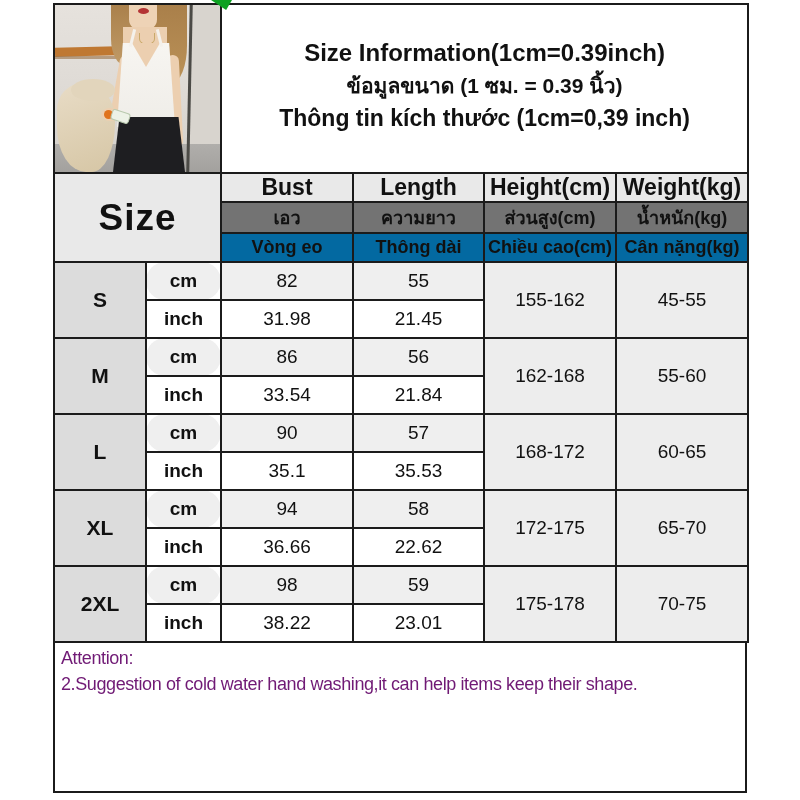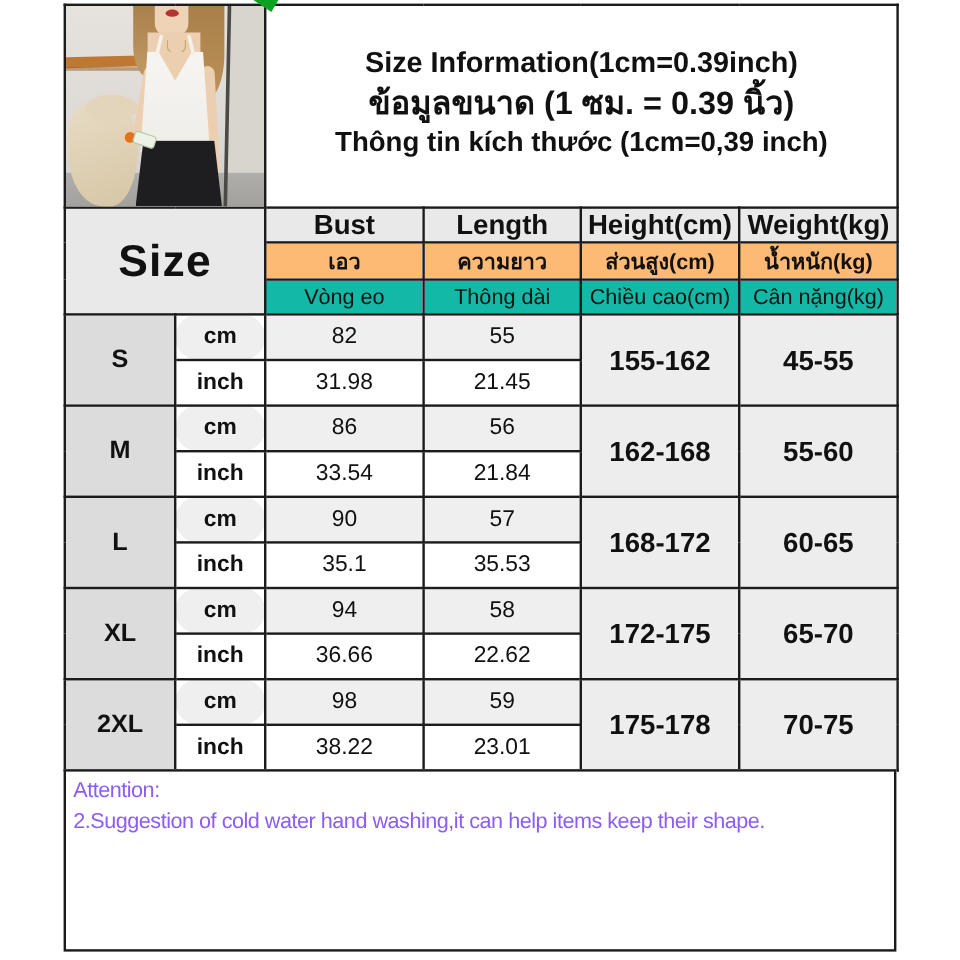--- a/index.html
+++ b/index.html
@@ -13,39 +13,39 @@
                       padding:0;overflow:hidden;}
   tr.top-row{height:167px;}
   tr.hdr-row{height:29px;}
   tr.data-row{height:38px;}
 
   td.photo-cell{padding:0;background:#e0dcd7;}
   td.title-cell{background:#ffffff;}
   .title-wrap{display:flex;flex-direction:column;justify-content:center;align-items:center;
               height:100%;padding-bottom:6px;}
   .title-l1{font-weight:bold;font-size:24px;line-height:34px;}
-  .title-l2{font-weight:bold;font-size:27px;line-height:32px;}
+  .title-l2{font-weight:bold;font-size:21px;line-height:32px;}
   .title-l3{font-weight:bold;font-size:23px;line-height:33px;}
 
   td.size-hdr{background:#e9e9e9;font-weight:bold;font-size:37px;letter-spacing:1px;}
   td.hdr{background:#e9e9e9;font-weight:bold;font-size:23px;}
-  td.hdr-th{background:#fdba74;font-weight:bold;font-size:18px;}
-  td.hdr-vi{background:#14b8a6;font-weight:normal;font-size:18px;}
+  td.hdr-th{background:#737373;font-weight:bold;font-size:18px;}
+  td.hdr-vi{background:#0369a1;font-weight:bold;font-size:18px;}
 
   tr.r-cm td{background:#efefef;}
   tr.r-inch td{background:#ffffff;}
   td.c-size{background:#dcdcdc !important;font-weight:bold;font-size:21px;}
   td.c-unit{font-weight:bold;font-size:19px;border-radius:19px;}
   td.c-num{font-weight:normal;font-size:19px;}
-  td.c-range{background:#ededed !important;font-weight:bold;font-size:23px;}
+  td.c-range{background:#ededed !important;font-weight:normal;font-size:19px;}
 
   
   .attention{box-sizing:border-box;width:694px;height:152px;margin-top:-2px;
              border:2px solid #1b1b1b;background:#ffffff;padding:2px 6px 0 6px;
-             font-size:18px;letter-spacing:-0.4px;line-height:26px;color:#8b5cf6;
+             font-size:18px;letter-spacing:-0.4px;line-height:26px;color:#701a75;
              text-align:left;}
   .attention p{margin:0;}
 
   
   .corner-marker{position:absolute;left:211px;top:0;width:21px;height:10px;
                  background:#0ca121;clip-path:polygon(0 0,100% 0,72% 100%);z-index:6;}
 
   
   .photo{position:relative;width:100%;height:167px;overflow:hidden;}
   .photo div{position:absolute;}

